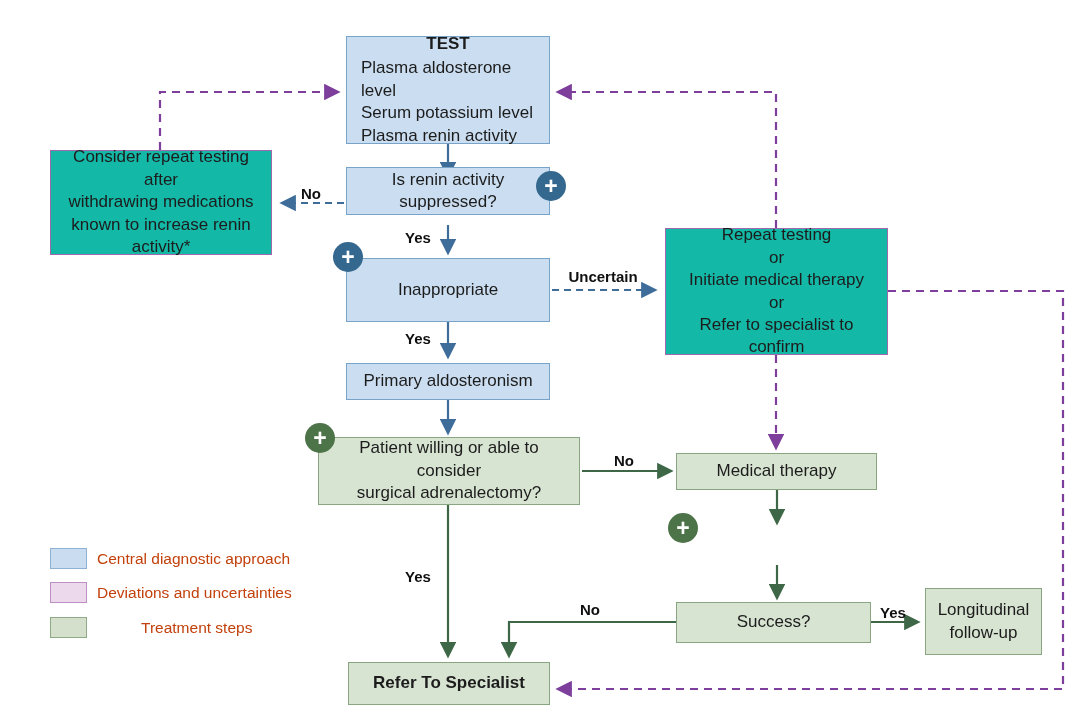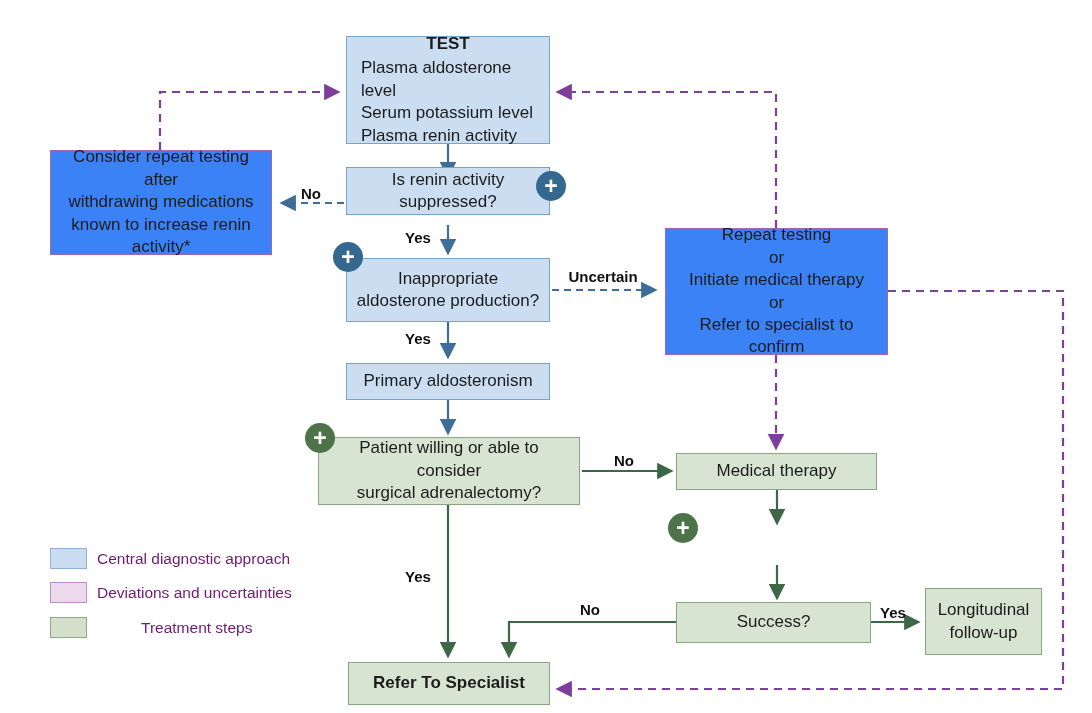--- a/index.html
+++ b/index.html
@@ -3,37 +3,37 @@
 <meta charset="utf-8">
 <style>
   html,body{margin:0;padding:0;background:#ffffff;}
   body{font-family:"Liberation Sans", sans-serif;}
   .canvas{position:relative;width:1092px;height:713px;background:#ffffff;overflow:hidden;}
   svg.wires{position:absolute;left:0;top:0;width:1092px;height:713px;}
   .box{position:absolute;box-sizing:border-box;display:flex;flex-direction:column;
        justify-content:center;align-items:center;text-align:center;
        font-size:17px;color:#1c1c1c;line-height:1.32;border:1.5px solid;padding:4px 6px;}
   .box.blue{background:#cbdef1;border-color:#78a4ca;}
-  .box.purple{background:#3b82f6;border-color:#a168ab;}
+  .box.purple{background:#14b8a6;border-color:#a168ab;}
   .box.green{background:#d8e4d2;border-color:#88a781;}
   .box .title{font-weight:bold;margin-bottom:2px;}
   .box .left-lines{align-self:flex-start;text-align:left;padding-left:8px;}
   .bold-text{font-weight:bold;}
   .plus{position:absolute;width:30px;height:30px;border-radius:50%;color:#ffffff;
         font-size:23px;font-weight:bold;display:flex;align-items:center;justify-content:center;
         line-height:1;z-index:5;cursor:pointer;}
   .plus.blue{background:#35688e;}
   .plus.green{background:#4d7348;}
   .elabel{position:absolute;font-weight:bold;font-size:15px;color:#101010;text-align:center;}
   .legend-row{position:absolute;display:flex;align-items:center;}
   .legend-swatch{width:37px;height:21px;border:1px solid;margin-right:10px;box-sizing:border-box;}
   .legend-swatch.blue{background:#c9dcf0;border-color:#8fb2d4;}
   .legend-swatch.purple{background:#ecd9ec;border-color:#bd8fc4;}
   .legend-swatch.green{background:#d4e0cc;border-color:#8faa87;}
-  .legend-label{font-size:15.5px;color:#701a75;}
+  .legend-label{font-size:15.5px;color:#c2410c;}
 </style>
 </head>
 <body>
 
 <div class="canvas">
 
   <svg class="wires" viewBox="0 0 1092 713">
     <defs>
       <marker id="arrow-blue" viewBox="0 0 10 10" refX="6" refY="5" markerWidth="7.5" markerHeight="7.5" orient="auto-start-reverse">
         <path d="M0,0 L10,5 L0,10 z" fill="#3e6d99"></path>
@@ -83,21 +83,20 @@
 
   <div class="box purple" style="left:50px;top:150px;width:222px;height:105px;">
     <div>Consider repeat testing after</div>
     <div>withdrawing medications</div>
     <div>known to increase renin</div>
     <div>activity*</div>
   </div>
 
   <div class="box blue" style="left:346px;top:258px;width:204px;height:64px;">
     <div>Inappropriate</div>
-    <div>aldosterone production?</div>
   </div>
   <div class="plus blue" style="left:333px;top:242px;">+</div>
 
   <div class="box purple" style="left:665px;top:228px;width:223px;height:127px;">
     <div>Repeat testing</div>
     <div>or</div>
     <div>Initiate medical therapy</div>
     <div>or</div>
     <div>Refer to specialist to confirm</div>
   </div>

